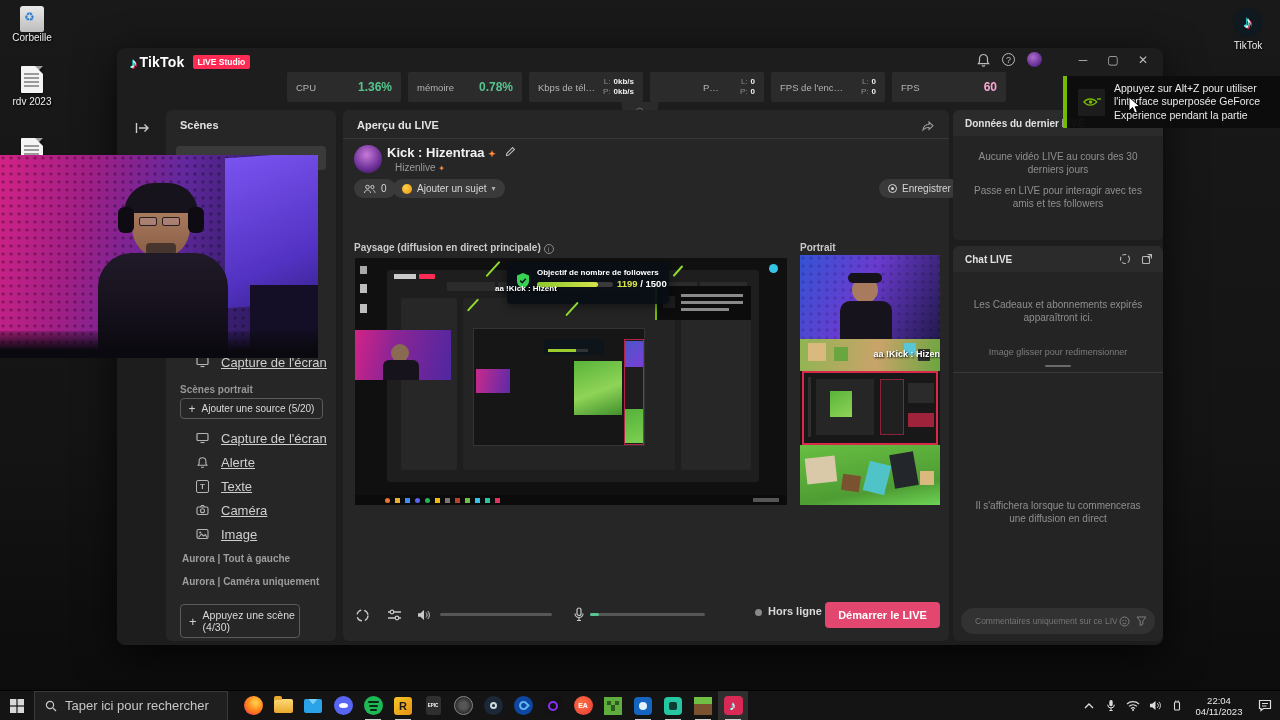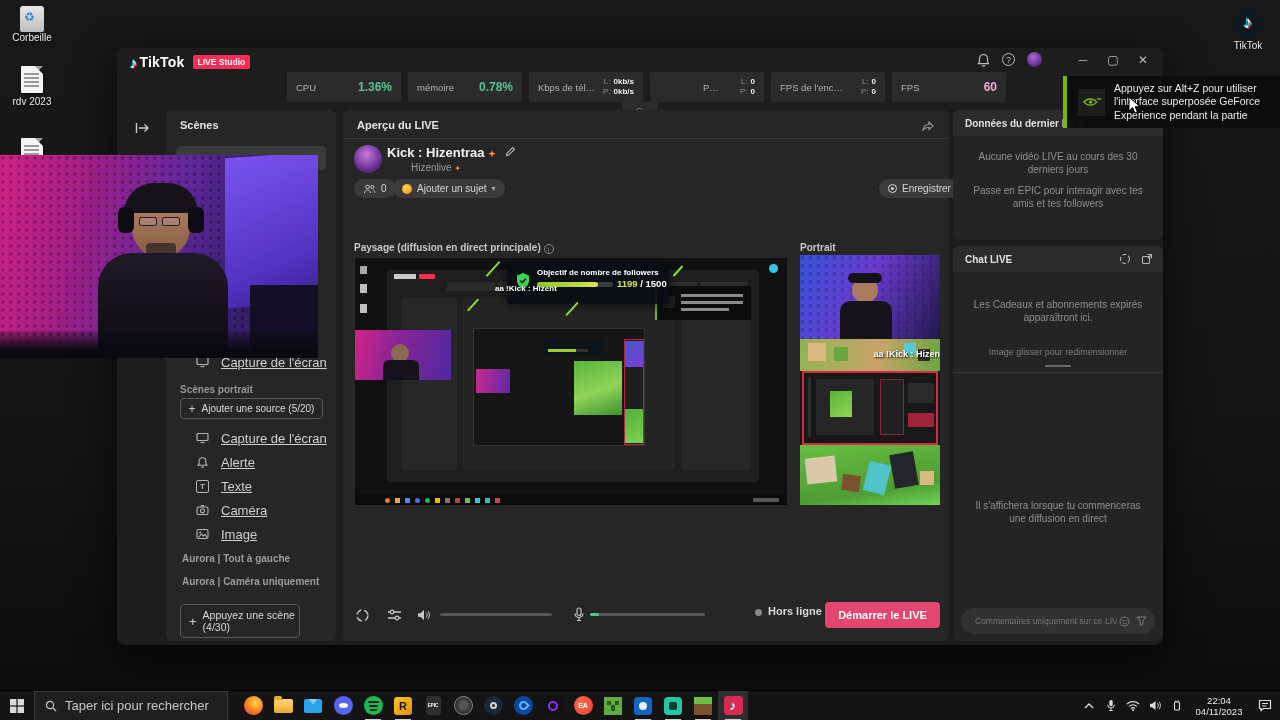--- a/index.html
+++ b/index.html
@@ -298,21 +298,21 @@
       <div class="divider abs" style="left:0;top:28px;width:606px;"></div>
 
       <div class="avatar-main abs" style="left:11px;top:35px;"></div>
       <div class="abs" style="left:44px;top:35px;font-size:13px;font-weight:bold;color:#f2f2f2;">
         <span>Kick : Hizentraa</span>
         <span style="color:#ff8a3c;font-size:9px;">✦</span>
         <span class="sicon" style="display:inline-block;margin-left:6px;"><svg width="11" height="11" viewBox="0 0 11 11">
               <path d="m1.5 9.5.4-2.2L7.6 1.6l1.8 1.8-5.7 5.7z" fill="none" stroke="#bdbdbd" stroke-width="1.1"></path>
             </svg></span>
       </div>
-      <div class="abs" style="left:44px;top:52px;font-size:10px;color:#9a9a9a;padding-left:24px;">
+      <div class="abs" style="left:28px;top:52px;font-size:10px;color:#9a9a9a;padding-left:24px;">
         <span>Hizenlive</span> <span style="color:#ff8a3c;font-size:8px;">✦</span>
       </div>
 
       <div class="pill abs" style="left:11px;top:69px;">
         <span class="sicon">
             <svg width="13" height="10" viewBox="0 0 13 10">
               <circle cx="4.5" cy="3" r="1.8" fill="none" stroke="#c9c9c9" stroke-width="1"></circle>
               <path d="M1.4 9c.3-2 1.6-3 3.1-3s2.8 1 3.1 3" fill="none" stroke="#c9c9c9" stroke-width="1"></path>
               <circle cx="9.4" cy="3" r="1.6" fill="none" stroke="#c9c9c9" stroke-width="1"></circle>
               <path d="M9.8 6c1.2.2 2 1.2 2.2 2.8" fill="none" stroke="#c9c9c9" stroke-width="1"></path>
@@ -486,21 +486,21 @@
         </div>
         <span class="abs" style="left:412px;top:4px;width:7px;height:7px;border-radius:50%;background:#8a8a8a;"></span>
         <span class="abs" style="left:425px;top:0;font-size:11px;font-weight:bold;color:#d8d8d8;">Hors ligne</span>
         <div class="start-btn abs" style="left:482px;top:-3px;width:115px;height:26px;">Démarrer le LIVE</div>
       </div>
     </div>
 
     <div class="panel" style="left:836px;top:62px;width:210px;height:130px;background:#242424;">
       <div style="background:#2b2b2b;border-radius:6px 6px 0 0;height:26px;display:flex;align-items:center;padding-left:12px;font-size:10px;font-weight:bold;color:#e0e0e0;">Données du dernier LIVE</div>
       <div class="muted" style="padding:14px 16px 0 16px;">Aucune vidéo LIVE au cours des 30 derniers jours</div>
-      <div class="muted" style="padding:8px 16px 0 16px;">Passe en EPIC pour interagir avec tes amis et tes followers</div>
+      <div class="muted" style="padding:8px 16px 0 16px;">Passe en LIVE pour interagir avec tes amis et tes followers</div>
     </div>
 
     <div class="panel" style="left:836px;top:198px;width:210px;height:395px;background:#242424;">
       <div style="background:#2b2b2b;border-radius:6px 6px 0 0;height:26px;display:flex;align-items:center;padding:0 10px 0 12px;">
         <span style="font-size:10px;font-weight:bold;color:#e0e0e0;">Chat LIVE</span>
         <span class="sicon" style="margin-left:auto;margin-right:10px;">
           <svg width="12" height="12" viewBox="0 0 12 12">
               <circle cx="6" cy="6" r="4.5" fill="none" stroke="#b5b5b5" stroke-width="1.1" stroke-dasharray="4 2"></circle>
             </svg>
         </span>

